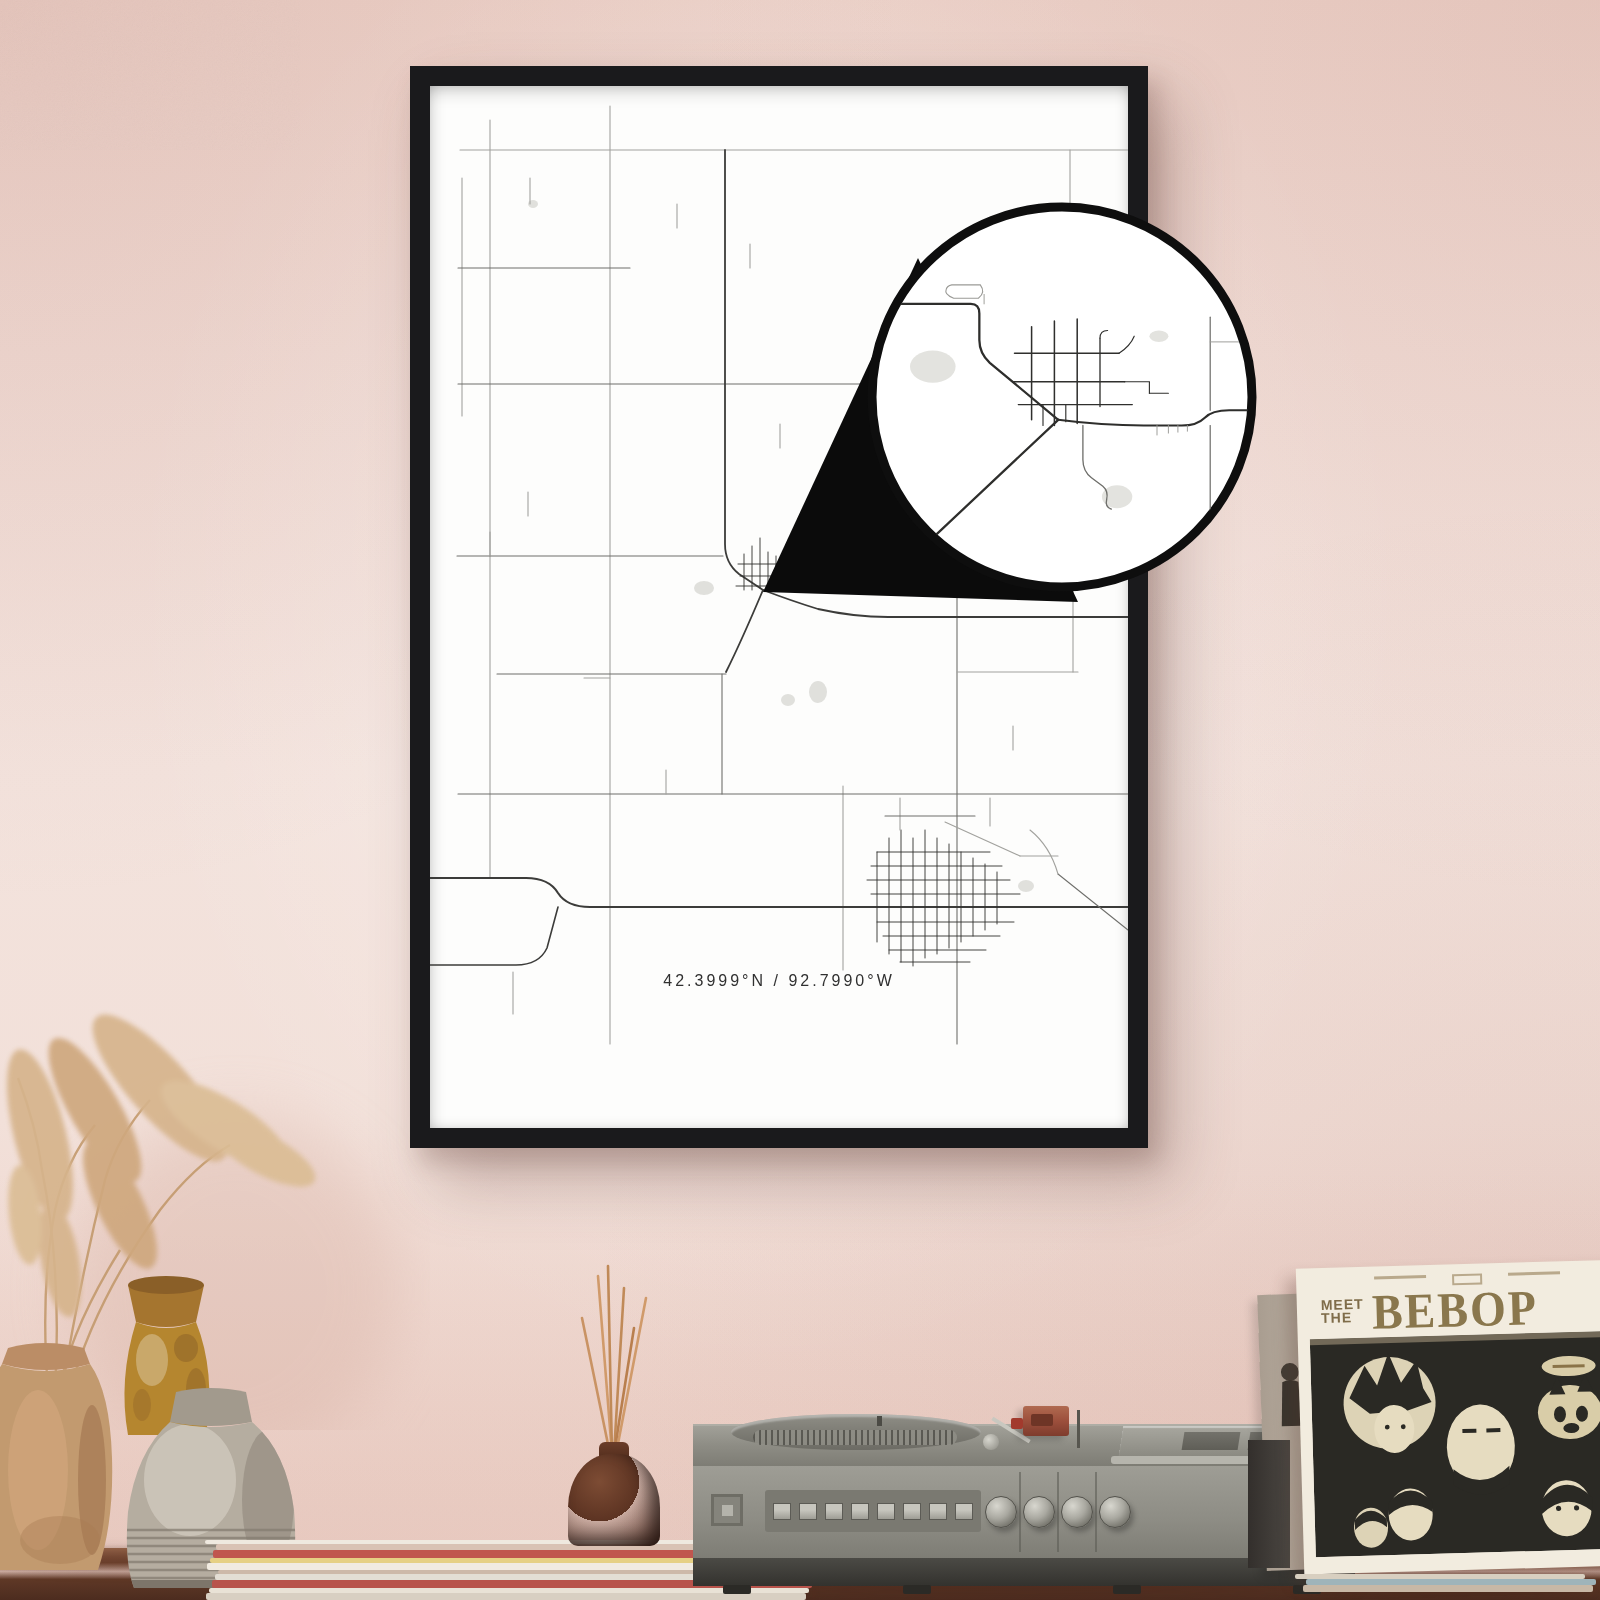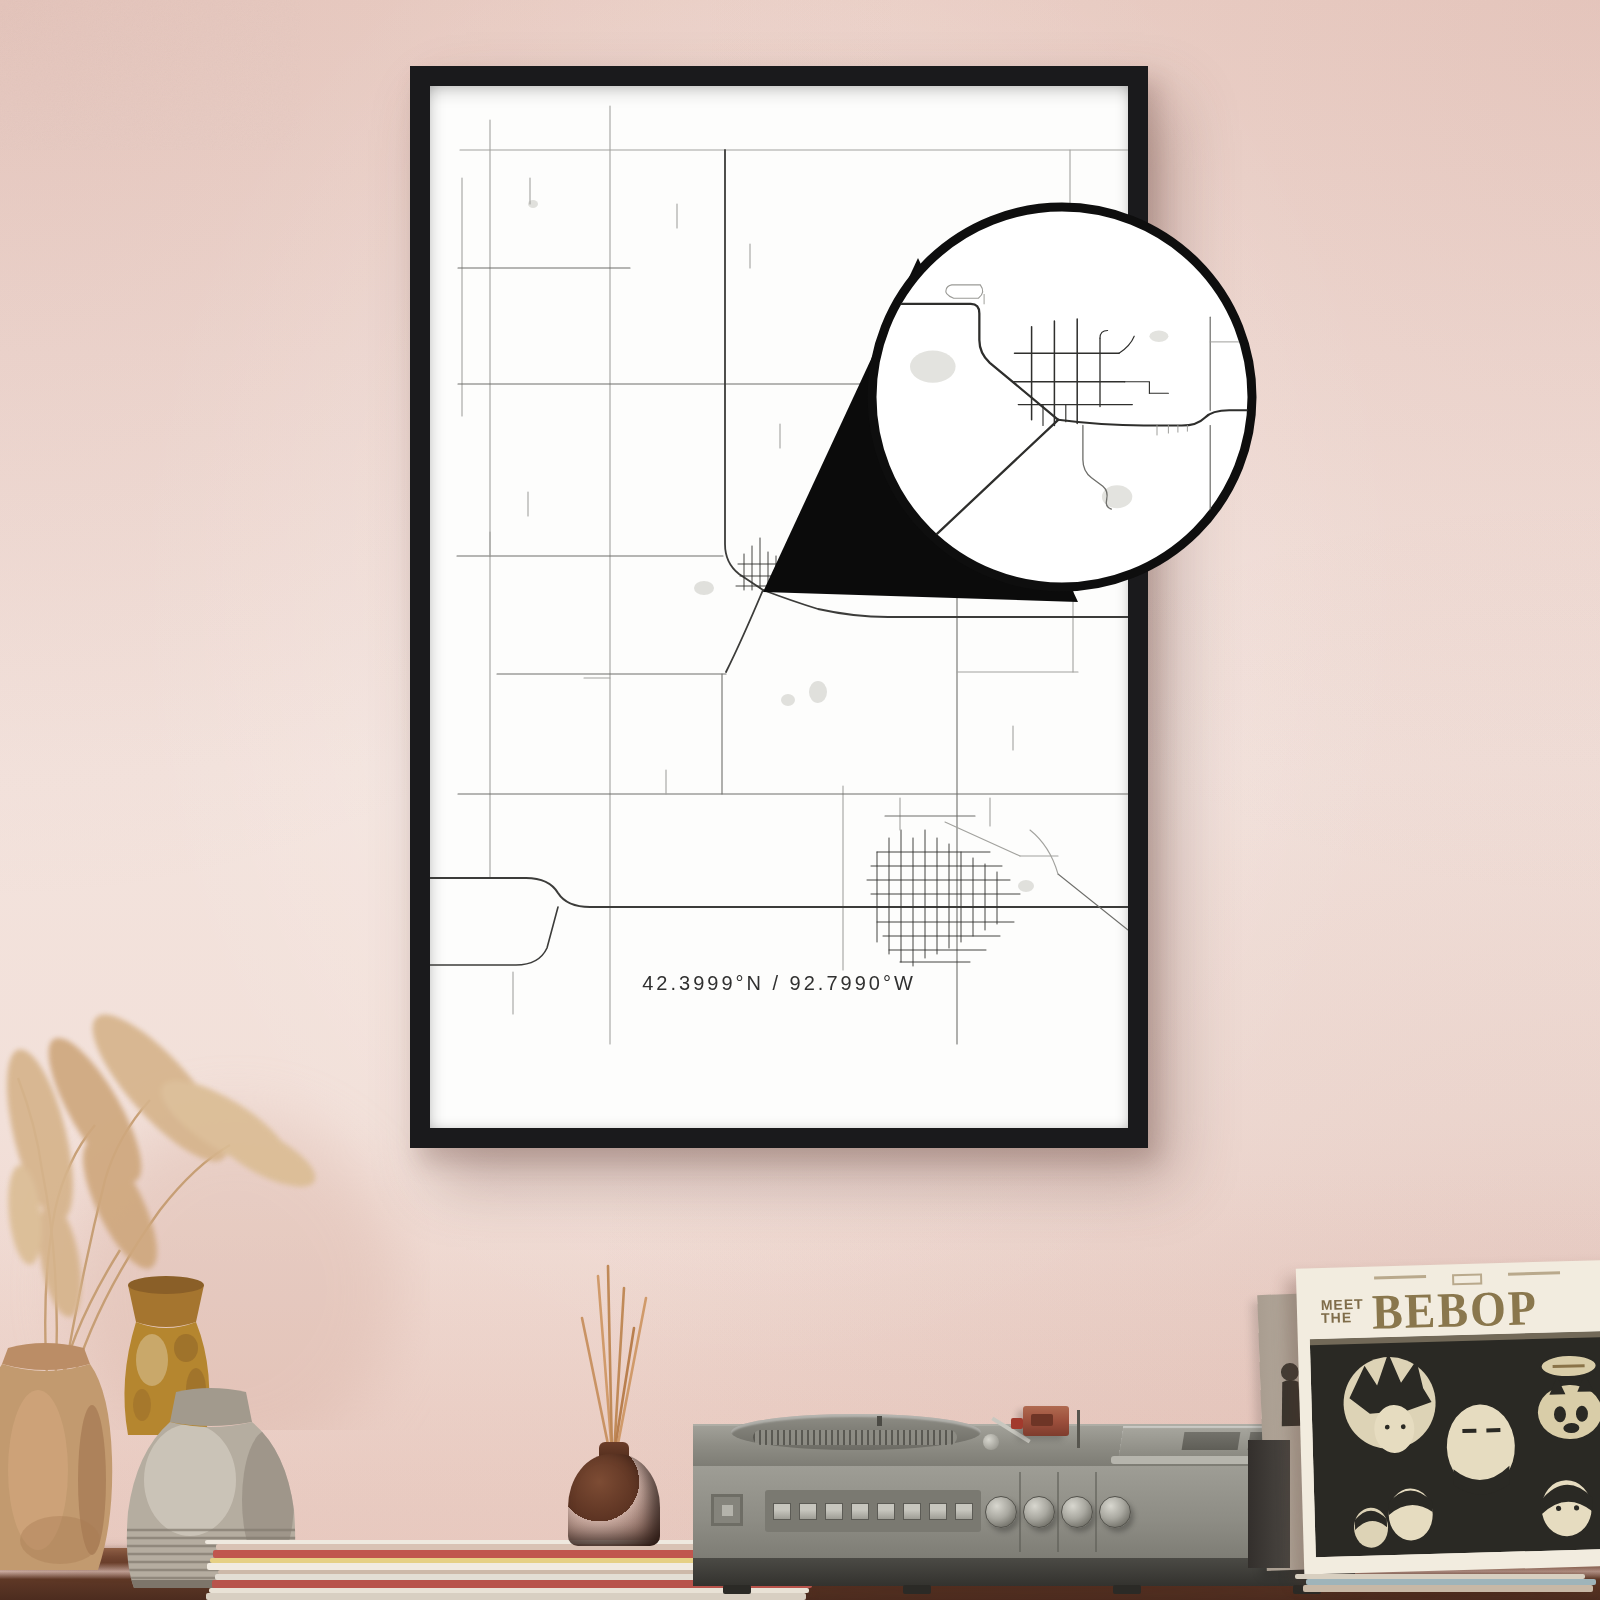--- a/index.html
+++ b/index.html
@@ -17,21 +17,21 @@
   
   .poster{position:absolute;left:410px;top:66px;width:738px;height:1082px;box-sizing:border-box;
     border:20px solid #1a1a1c;background:#ffffff;
     box-shadow:26px 34px 60px rgba(95,60,52,.30),10px 14px 22px rgba(95,60,52,.22);}
   .poster .paper{position:absolute;inset:0;background:#fdfdfc;
     box-shadow:inset 0 16px 20px -16px rgba(0,0,0,.35),inset 14px 0 16px -14px rgba(0,0,0,.22),inset -12px 0 14px -12px rgba(0,0,0,.18),inset 0 -10px 14px -12px rgba(0,0,0,.22);}
   .map-svg{position:absolute;inset:0;}
   .poster-text{position:absolute;left:0;top:872px;width:698px;text-align:center;color:#1c1c1c;}
   .city-title{font-size:52px;font-weight:300;letter-spacing:9px;color:#161616;}
   .region-subtitle{margin-top:12px;font-size:19px;letter-spacing:5px;color:#232323;}
-  .coords{margin-top:14px;font-size:20px;letter-spacing:3px;color:#303030;}
+  .coords{margin-top:14px;font-size:16px;letter-spacing:3px;color:#303030;}
   
   .callout{position:absolute;left:700px;top:150px;width:560px;height:500px;}
   
   .shelf{position:absolute;left:0;right:0;top:1548px;height:52px;
     background:linear-gradient(180deg,#9a684c 0%,#7c4c34 28%,#61392634 45%,#5f3826 60%,#4c2c1f 100%);}
   .shelf-shadowline{position:absolute;left:0;right:0;top:1544px;height:10px;background:linear-gradient(180deg,rgba(90,50,35,0) 0%,rgba(90,50,35,.25) 100%);}
   .contact-shadow{position:absolute;background:rgba(60,30,20,.38);border-radius:50%;filter:blur(7px);}
   
   .grass-svg{position:absolute;left:0;top:960px;width:430px;height:470px;}
   .vases-svg{position:absolute;left:0;top:1230px;width:320px;height:370px;}

